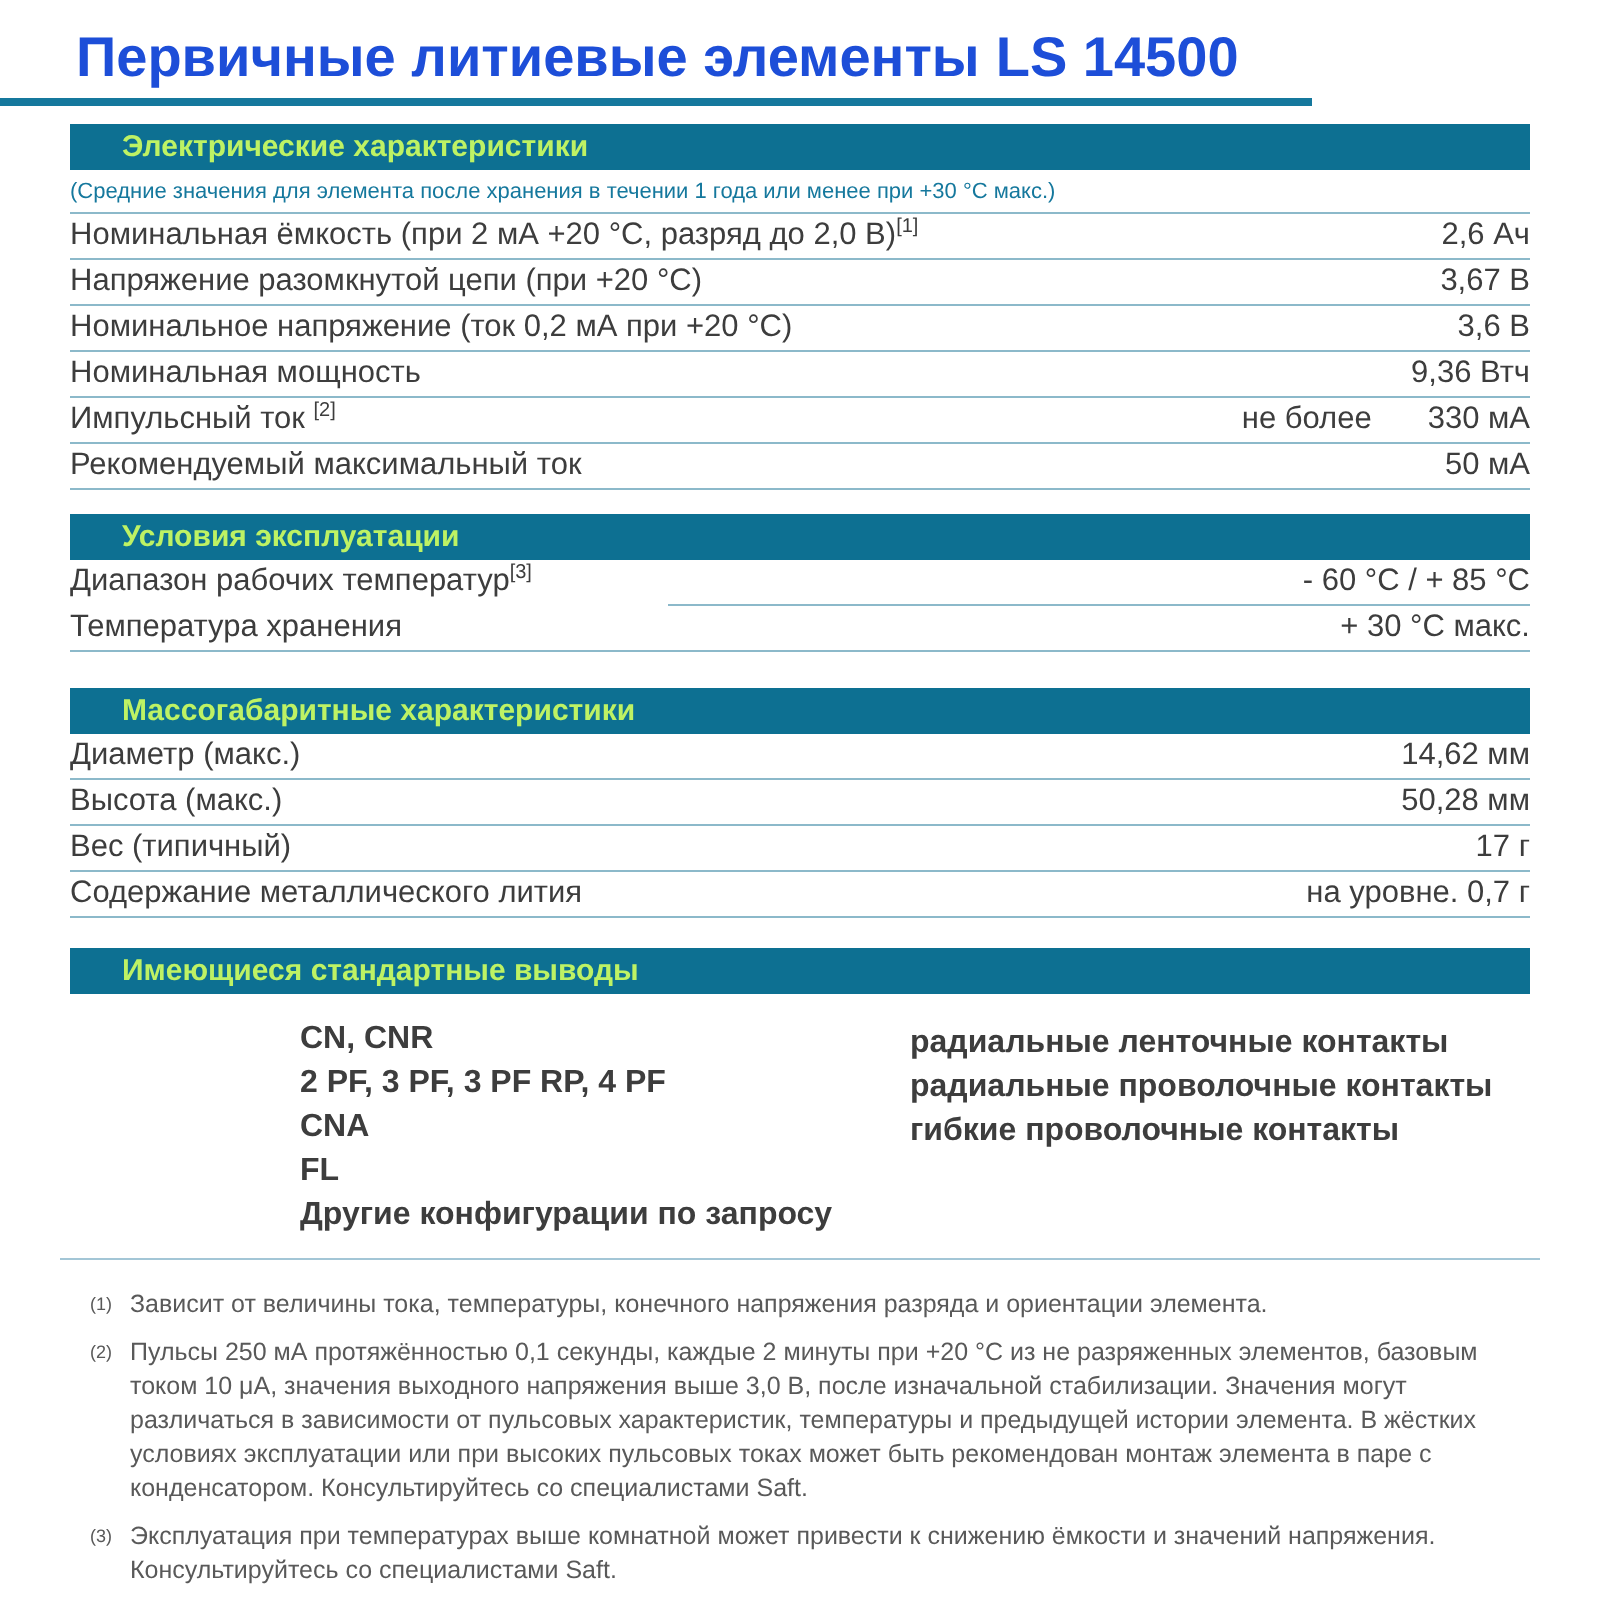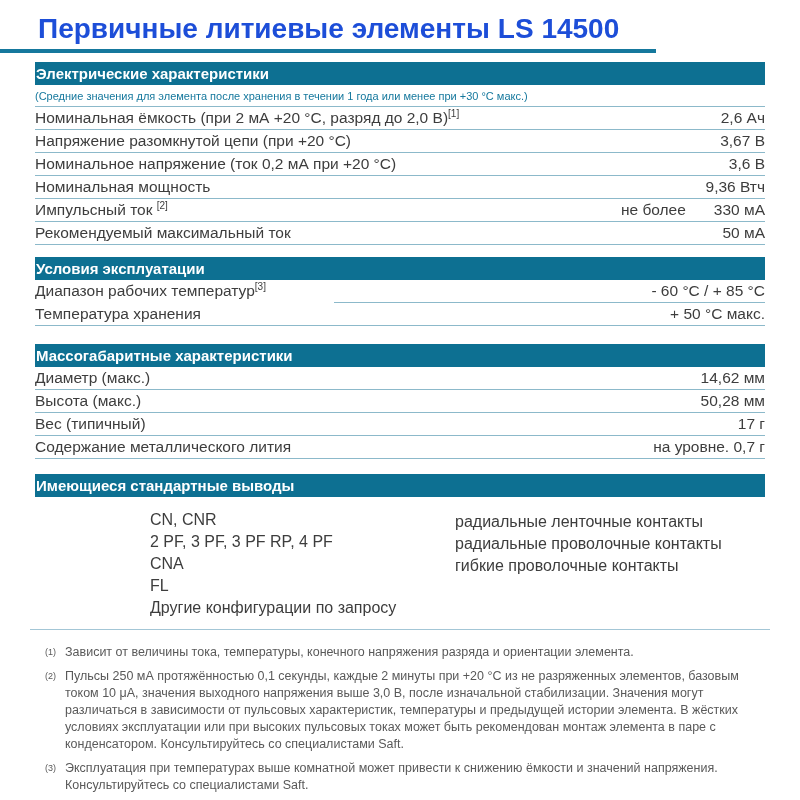--- a/index.html
+++ b/index.html
@@ -25,26 +25,26 @@
   .title-rule {
     margin-top: 4px;
     height: 4px;
     width: 656px;
     background: #15789d;
   }
   
   .content { margin: 0 35px; width: 730px; }
   .section-bar {
     background: #0d7092;
-    color: #ffffff;
+    color: #bef264;
     font-weight: bold;
     font-size: 15px;
     height: 23px;
     line-height: 23px;
-    padding-left: 1px;
+    padding-left: 26px;
     margin-top: 0;
   }
   .subtitle {
     color: #15789d;
     font-size: 11px;
     height: 22px;
     line-height: 22px;
     border-bottom: 1px solid #8cb9ca;
     white-space: nowrap;
   }
@@ -72,20 +72,21 @@
     border-bottom: 1px solid #8cb9ca;
   }
   .gap12 { height: 12px; }
   .gap19 { height: 18px; }
   .gap15 { height: 15px; }
   
   .terminals {
     display: flex;
     padding: 12px 0 0 115px;
     font-size: 16px;
+    font-weight: bold;
   }
   .terminals .codes { width: 305px; }
   .terminals .codes div, .terminals .descs div {
     height: 22px; line-height: 22px; white-space: nowrap;
   }
   .terminals .descs { padding-top: 2px; }
   
   .footnote-rule {
     margin: 10px 30px 0 30px;
     border-top: 1px solid #a3c6d6;
@@ -150,21 +151,21 @@
   <div class="gap12"></div>
 
   <div class="section-bar">Условия эксплуатации</div>
   <div class="spec-table">
     <div class="row partial-border">
       <span class="label"><span>Диапазон рабочих температур</span><sup>[3]</sup></span>
       <span class="value">- 60 °C / + 85 °C</span>
     </div>
     <div class="row">
       <span class="label">Температура хранения</span>
-      <span class="value">+ 50 °C макс.</span>
+      <span class="value">+ 30 °C макс.</span>
     </div>
   </div>
 
   <div class="gap19"></div>
 
   <div class="section-bar">Массогабаритные характеристики</div>
   <div class="spec-table">
     <div class="row">
       <span class="label">Диаметр (макс.)</span>
       <span class="value">14,62 мм</span>

